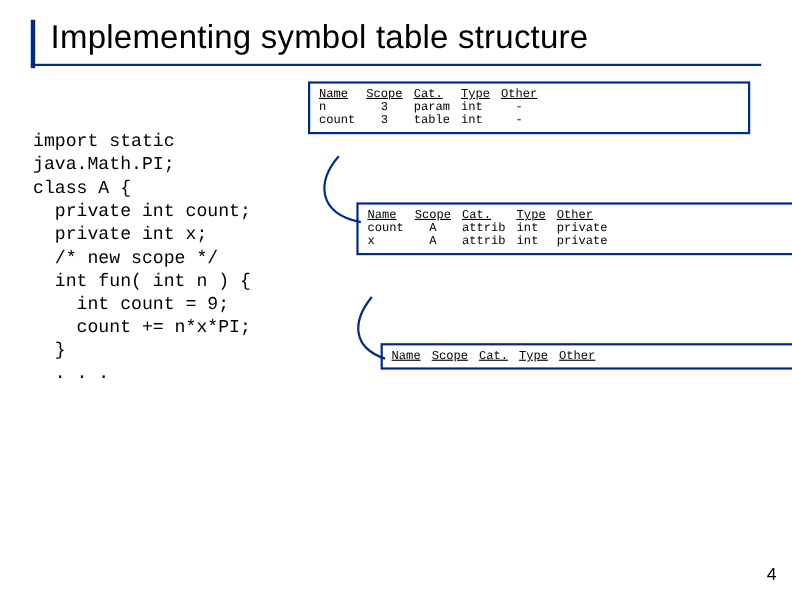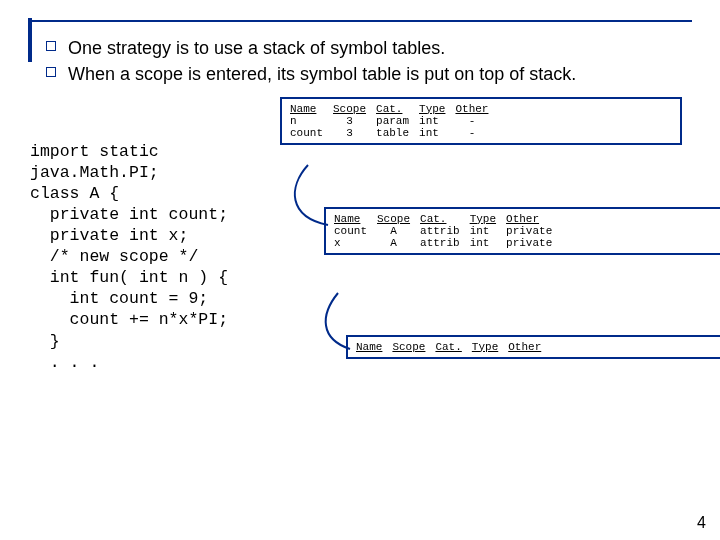--- a/index.html
+++ b/index.html
@@ -108,26 +108,23 @@
     right: 14px;
     bottom: 8px;
     font-size: 16px;
   }
 </style>
 </head>
 <body>
 
 <div class="slide">
   <div class="accent"></div>
+  <h1 class="title">Implementing symbol table structure</h1>
   <div class="title-underline"></div>
 
-  <ul class="bullets">
-    <li>One strategy is to use a stack of symbol tables.</li>
-    <li>When a scope is entered, its symbol table is put on top of stack.</li>
-  </ul>
 
   <div class="content">
 
     <div class="code">import static
 java.Math.PI;
 class A {
   private int count;
   private int x;
   /* new scope */
   int fun( int n ) {

